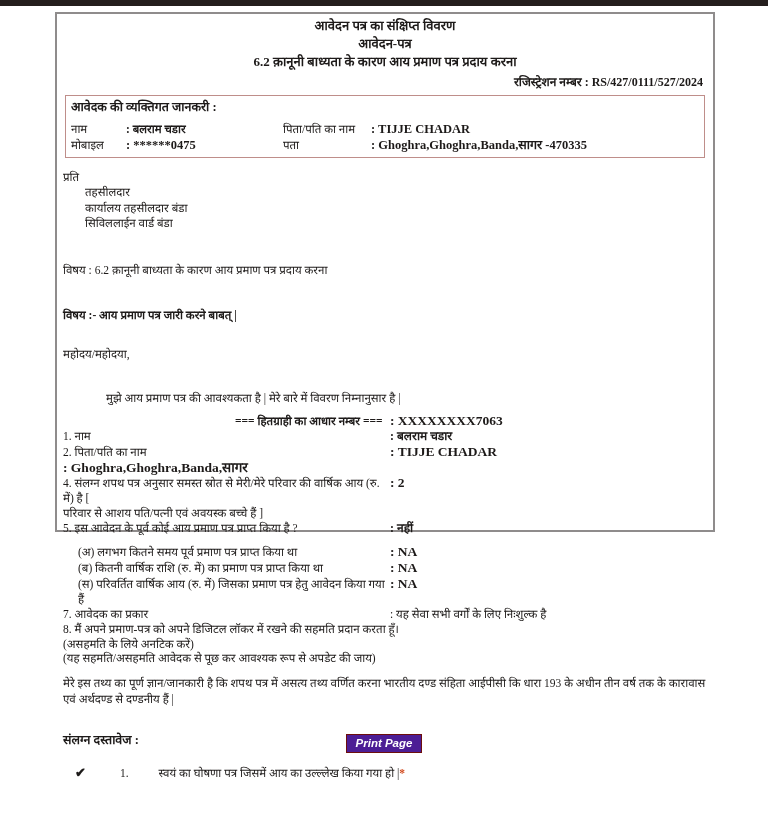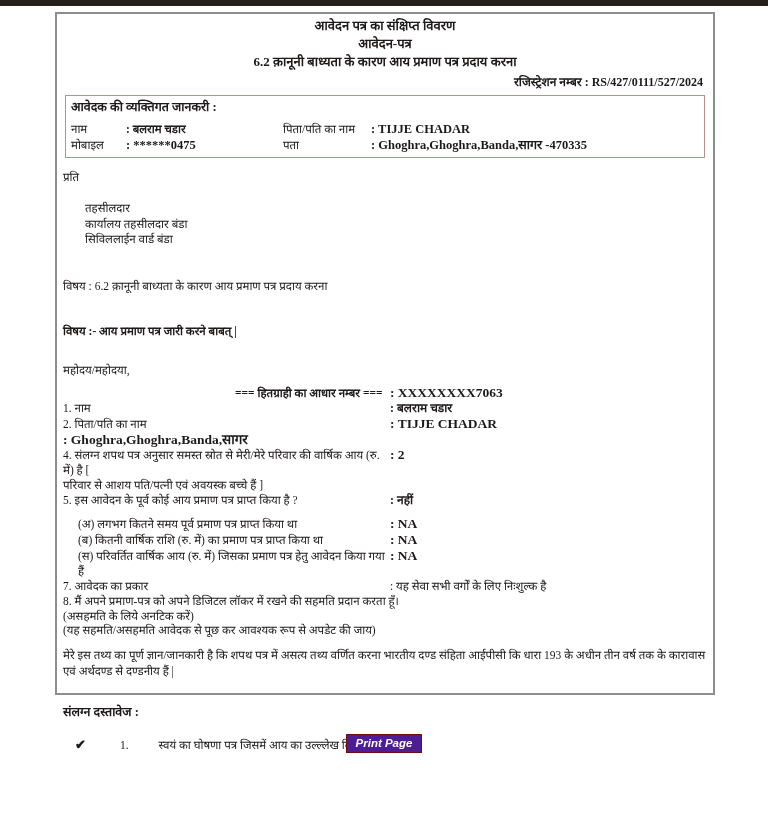--- a/index.html
+++ b/index.html
@@ -1,35 +1,35 @@
 <!DOCTYPE html>
 <html><head>
 <meta charset="utf-8">
 <style>
   * { margin:0; padding:0; box-sizing:border-box; }
   html,body { width:768px; height:819px; background:#ffffff; overflow:hidden;
     font-family:"Liberation Serif", serif; color:#1d1a19; }
   .screen { position:relative; width:768px; height:819px; background:#fff; }
   .topbar { position:absolute; left:0; top:0; width:768px; height:6px; background:#241e1d; }
-  .doc { position:absolute; left:55px; top:12px; width:660px; height:683px;
+  .doc { position:absolute; left:55px; top:12px; width:660px; height:520px;
     border:2px solid #8f8c8c; background:#fff; padding:3px 6px 0 6px; }
   .c { text-align:center; }
   .r { text-align:right; }
   .hdr { font-size:13px; font-weight:bold; line-height:18px; }
   .reg { font-size:12px; font-weight:bold; margin-top:2px; padding-right:4px; }
   
   .infobox { border:1px solid #bf8e8a; margin:5px 2px 0 2px; padding:2px 5px 4px 5px; font-size:11.5px; }
   .infobox .title { font-weight:bold; font-size:12.5px; margin-bottom:6px; }
   .inforow { display:grid; grid-template-columns:55px 157px 88px 1fr; line-height:16px; }
   .inforow .v { font-weight:bold; }
   .latin { font-family:"Liberation Serif", serif; font-size:12.5px; }
   
   .txt { font-size:11.5px; line-height:15px; }
   .addr { margin-top:12px; }
-  .addr-lines { margin-left:22px; margin-top:16px; line-height:15.5px; }
+  .addr-lines { margin-left:22px; line-height:15.5px; }
   .subject1 { margin-top:31px; }
   .subject2 { margin-top:30px; font-weight:bold; }
   .salute { margin-top:24px; }
   .intro { margin-top:29px; margin-left:43px; }
   
   .itemrow { display:grid; grid-template-columns:327px 1fr; align-items:baseline; }
   .aadh { margin-top:7px; }
   .aadh .k { font-weight:bold; margin-left:172px; }
   .val { font-family:"Liberation Serif", serif; font-weight:bold; font-size:13.5px; }
   .valhi { font-weight:bold; font-size:12px; }
@@ -79,20 +79,21 @@
     <div class="txt addr">प्रति</div>
     <div class="txt addr-lines">
       <div>तहसीलदार</div>
       <div>कार्यालय तहसीलदार बंडा</div>
       <div>सिविललाईन वार्ड बंडा</div>
     </div>
 
     <div class="txt subject1">विषय : 6.2 क़ानूनी बाध्यता के कारण आय प्रमाण पत्र प्रदाय करना</div>
     <div class="txt subject2">विषय :- आय प्रमाण पत्र जारी करने बाबत् |</div>
     <div class="txt salute">महोदय/महोदया,</div>
+    <div class="txt intro">मुझे आय प्रमाण पत्र की आवश्यकता है | मेरे बारे में विवरण निम्नानुसार है |</div>
 
     <div class="txt itemrow aadh">
       <span class="k">=== हितग्राही का आधार नम्बर ===</span>
       <span class="val">: XXXXXXXX7063</span>
     </div>
 
     <div class="txt itemrow">
       <span>1. नाम</span>
       <span class="valhi">: बलराम चडार</span>
     </div>

